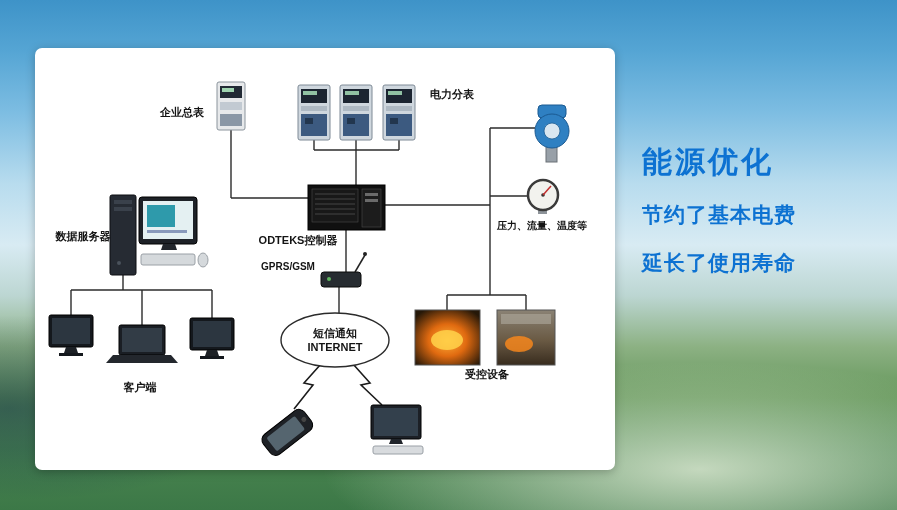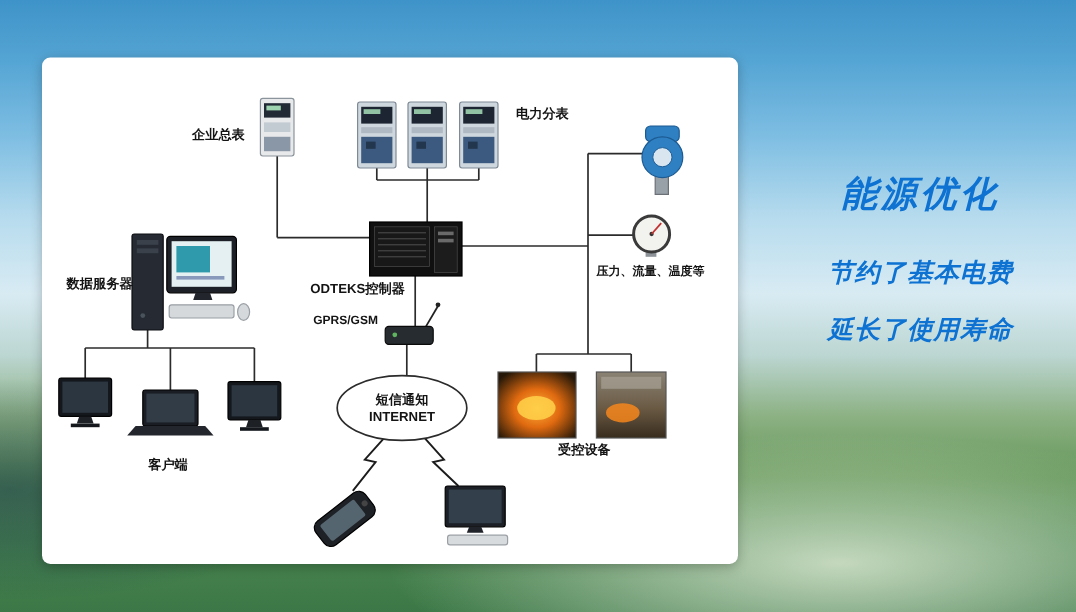--- a/index.html
+++ b/index.html
@@ -11,31 +11,30 @@
       radial-gradient(42% 26% at 1% 80%, rgba(14,44,74,0.5) 0%, rgba(14,44,74,0) 70%),
       linear-gradient(180deg,#3e93c8 0%,#55a5d4 10%,#7dbde2 22%,#b8dcee 36%,#d8ebf3 48%,#bcd6d2 58%,#8cb183 68%,#639659 78%,#4a8550 88%,#3c7847 100%);
   }
   .panel{
     position:absolute;left:35px;top:48px;width:580px;height:422px;
     background:#ffffff;border-radius:7px;
     box-shadow:0 2px 10px rgba(0,0,0,0.25);
   }
   .panel svg{display:block;width:100%;height:100%;}
   .caption{
-    position:absolute;left:642px;top:142px;width:250px;text-align:center;
+    position:absolute;left:642px;top:142px;width:250px;
     color:var(--accent,#0d72d2);
-    font-style:italic;
   }
   .caption-title{
     font-size:30px;font-weight:bold;letter-spacing:3px;
   }
   .caption-line{
     font-size:21px;font-weight:bold;letter-spacing:1px;margin-top:20px;
   }
-  .caption-line.first{margin-top:30px;}
+  .caption-line.first{margin-top:18px;}
   svg text{
     font-family:"Liberation Sans",sans-serif;
     font-weight:bold;fill:#141414;font-size:11px;
   }
   svg text.small{font-size:10px;}
 </style>
 </head>
 <body>
 
 <div class="stage">

